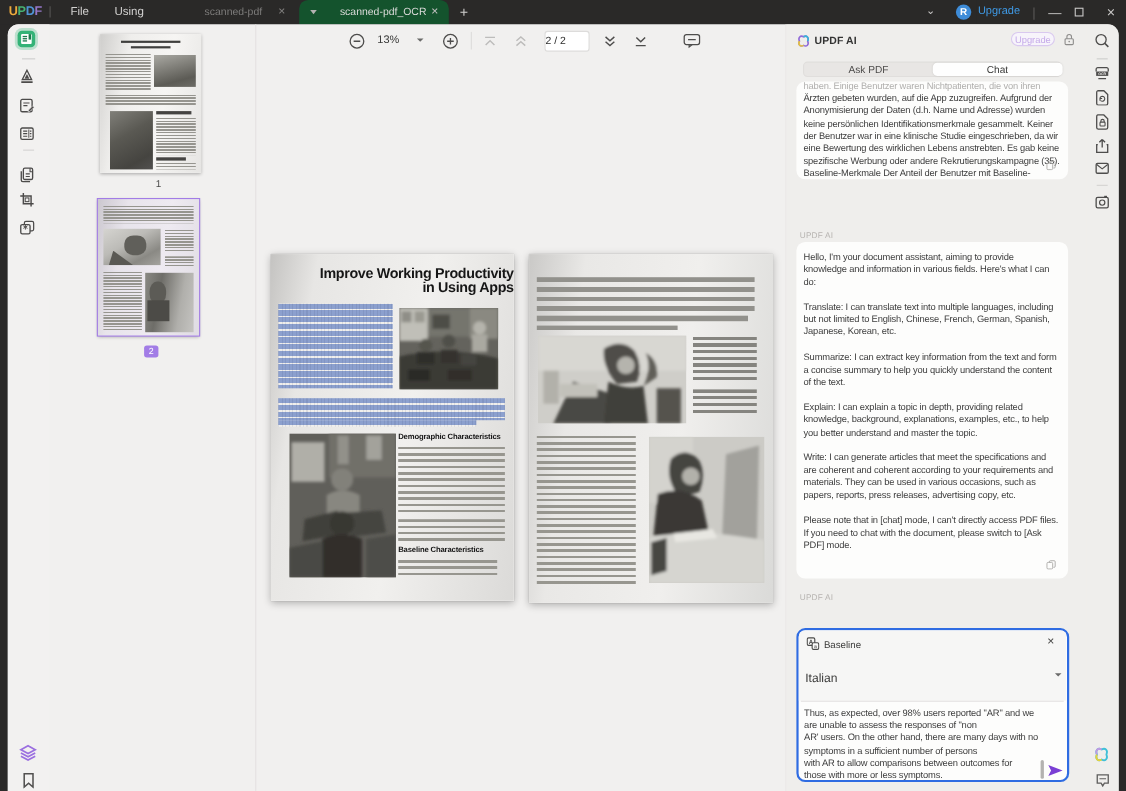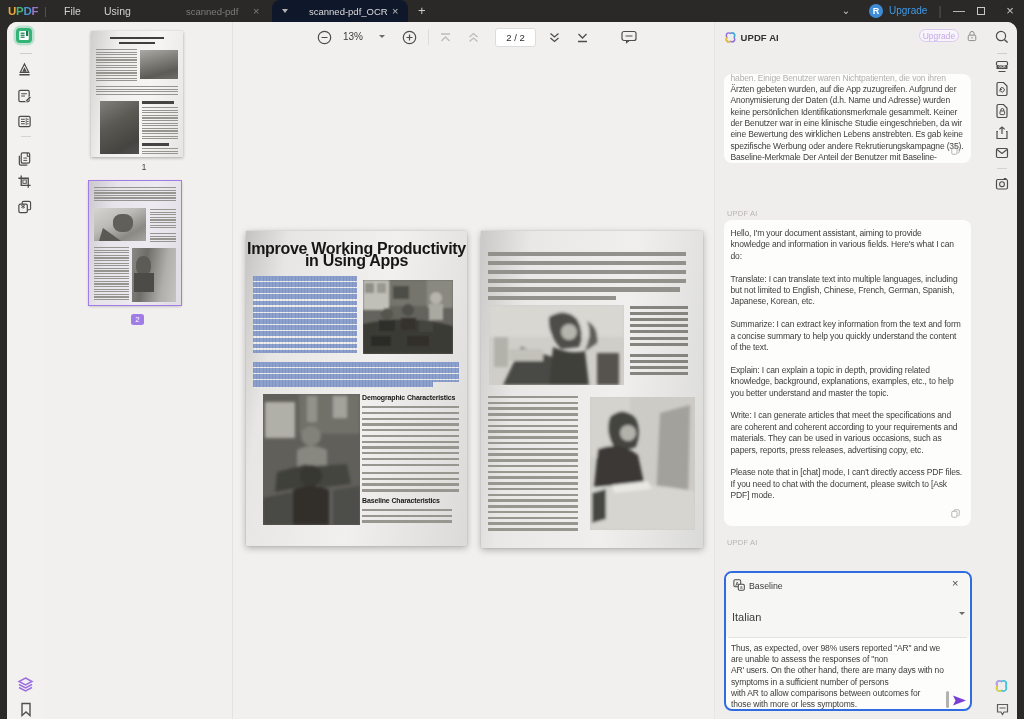--- a/index.html
+++ b/index.html
@@ -5,21 +5,21 @@
   * { margin:0; padding:0; box-sizing:border-box; }
   html,body { width:1024px; height:719px; overflow:hidden; background:#2a2928; font-family:"Liberation Sans", sans-serif; }
   #stage { position:relative; width:1024px; height:719px; }
   .abs { position:absolute; }
 
   
   #titlebar { position:absolute; left:0; top:0; width:888px; height:22px; background:#2a2928; color:#d8d8d8; }
   #logo { position:absolute; left:8px; top:5px; font-size:11.5px; font-weight:bold; letter-spacing:-0.3px; }
   .menu { position:absolute; top:5px; font-size:11px; color:#d2d1d0; }
   .tabtext { position:absolute; top:5px; font-size:10.5px; }
-  #activetab { position:absolute; left:272px; top:0; width:136px; height:22px; background:#0f172a; border-radius:8px 8px 0 0; }
+  #activetab { position:absolute; left:272px; top:0; width:136px; height:22px; background:#14532d; border-radius:8px 8px 0 0; }
   .winbtn { position:absolute; top:0px; height:22px; color:#c9c8c7; font-size:12px; line-height:22px; text-align:center; }
 
   
   #content { position:absolute; left:7px; top:22px; width:1010px; height:697px; background:#f1f0ef; border-radius:10px 10px 0 0; overflow:hidden; }
   
 
   .vline { position:absolute; background:#e4e2e1; width:1px; }
 
   
   .thumb { position:absolute; background:linear-gradient(100deg,#cfcecc 0%,#efeeec 25%,#f6f5f3 60%,#e6e5e3 100%); box-shadow:0 1px 3px rgba(0,0,0,.3); }
@@ -179,36 +179,36 @@
           <path d="M4.5 7.5 h6 M7.5 4.5 v6" stroke="#4e4d4c" stroke-width="1.2"></path>
         </svg>
       <div class="abs" style="left:195px;top:7px;width:1px;height:16px;background:#dddcdb"></div>
       <svg class="abs" style="left:206px;top:9px" width="13" height="13" viewBox="0 0 13 13">
           <path d="M2 3 h9" stroke="#bdbcbb" stroke-width="1.3"></path>
           <path d="M2.5 10 L6.5 6 L10.5 10" fill="none" stroke="#bdbcbb" stroke-width="1.3"></path>
         </svg>
       <svg class="abs" style="left:234px;top:9px" width="13" height="13" viewBox="0 0 13 13">
           <path d="M2.5 6 L6.5 2.5 L10.5 6 M2.5 10.5 L6.5 7 L10.5 10.5" fill="none" stroke="#bdbcbb" stroke-width="1.3"></path>
         </svg>
-      <div class="abs" style="left:262px;top:6px;width:41px;height:19px;background:#fff;border:1px solid #dddcdb;border-radius:3px;text-align:center;font-size:9.5px;line-height:18px;color:#2c2c2b">2 / 2</div>
+      <div class="abs" style="left:262px;top:6px;width:41px;height:19px;background:#fff;border:1px solid #dddcdb;border-radius:3px;font-size:9.5px;line-height:18px;color:#2c2c2b">2 / 2</div>
       <svg class="abs" style="left:315px;top:9px" width="13" height="13" viewBox="0 0 13 13">
           <path d="M2.5 2.5 L6.5 6 L10.5 2.5 M2.5 7 L6.5 10.5 L10.5 7" fill="none" stroke="#4e4d4c" stroke-width="1.3"></path>
         </svg>
       <svg class="abs" style="left:343px;top:9px" width="13" height="13" viewBox="0 0 13 13">
           <path d="M2.5 3 L6.5 7 L10.5 3" fill="none" stroke="#4e4d4c" stroke-width="1.3"></path>
           <path d="M2 10.5 h9" stroke="#4e4d4c" stroke-width="1.3"></path>
         </svg>
       <svg class="abs" style="left:388px;top:8px" width="16" height="14" viewBox="0 0 16 14">
           <rect x="1" y="1.5" width="14" height="9" rx="2" fill="none" stroke="#4e4d4c" stroke-width="1.2"></rect>
           <path d="M5.5 10.5 v2.2 l2.8-2.2" fill="none" stroke="#4e4d4c" stroke-width="1.1"></path>
           <path d="M4.5 6 h7" stroke="#4e4d4c" stroke-width="1.1"></path>
         </svg>
 
       <div class="page" id="page1">
-        <div class="pghead" style="left:0;top:11.5px;width:221px;text-align:center;font-size:16px;line-height:12.9px;letter-spacing:-0.3px">Improve Working Productivity<br>in Using Apps</div>
+        <div class="pghead" style="left:0;top:11.5px;width:221px;text-align:right;font-size:13px;line-height:12.9px;letter-spacing:-0.3px">Improve Working Productivity<br>in Using Apps</div>
         <div class="bluelines" style="left:7px;top:45px;width:104px;height:77px"></div>
         <svg class="abs" style="left:117px;top:49px" width="90" height="74" viewBox="0 0 90 74">
           <defs>
               <filter id="b1" x="-10%" y="-10%" width="120%" height="120%">
                 <feGaussianBlur stdDeviation="1.3"></feGaussianBlur>
               </filter>
             </defs>
           <rect width="90" height="74" fill="#64635d"></rect>
           <g filter="url(#b1)">
             <rect x="0" y="0" width="26" height="30" fill="#c0bfb8"></rect>
@@ -318,20 +318,24 @@
         </g>
       </svg>
       <div class="abs" style="left:25.5px;top:10px;font-size:9.5px;font-weight:bold;color:#333;letter-spacing:0.1px">UPDF AI</div>
       <div class="abs" style="left:204px;top:7px;width:40px;height:13px;border:1px solid #d9c9ef;border-radius:7px;text-align:center;font-size:8.5px;line-height:12px;color:#c5aae9;background:#f7f4fb">Upgrade</div>
       <svg class="abs" style="left:252px;top:8px" width="10" height="12" viewBox="0 0 12 14">
         <rect x="1.5" y="6" width="9" height="6.5" rx="1.2" fill="none" stroke="#8d8c8b" stroke-width="1.2"></rect>
         <path d="M3.5 6 V4 a2.5 2.5 0 0 1 5 0 v2" fill="none" stroke="#8d8c8b" stroke-width="1.2"></path>
         <circle cx="6" cy="9.2" r="0.9" fill="#8d8c8b"></circle>
       </svg>
 
+      <div class="abs" style="left:15px;top:34px;width:235px;height:13.5px;background:#e8e6e4;border-radius:4px;border:1px solid #e0dedc">
+        <div class="abs" style="left:0;top:0;width:117px;height:11.5px;text-align:center;font-size:9.2px;line-height:12.5px;color:#4c4b4a">Ask PDF</div>
+        <div class="abs" style="left:117px;top:0px;width:117.5px;height:11.8px;background:#fefefe;border-radius:4px;text-align:center;font-size:9.2px;line-height:12.5px;color:#3a3a39;box-shadow:0 0 2px rgba(0,0,0,.12)">Chat</div>
+      </div>
 
       <div class="card" style="top:51.5px;height:89px;overflow:hidden">
         <div class="cardtxt" style="position:absolute;left:6.5px;top:-0.8px;color:#b0afad">haben. Einige Benutzer waren Nichtpatienten, die von ihren</div>
         <div class="cardtxt" style="position:absolute;left:6.5px;top:10.2px">Ärzten gebeten wurden, auf die App zuzugreifen. Aufgrund der<br>Anonymisierung der Daten (d.h. Name und Adresse) wurden<br>keine persönlichen Identifikationsmerkmale gesammelt. Keiner<br>der Benutzer war in eine klinische Studie eingeschrieben, da wir<br>eine Bewertung des wirklichen Lebens anstrebten. Es gab keine<br>spezifische Werbung oder andere Rekrutierungskampagne (35).<br>Baseline-Merkmale Der Anteil der Benutzer mit Baseline-<br>Merkmalen und die Anzahl der VAS-Tage</div>
         <svg class="copyic" viewBox="0 0 12 12">
             <rect x="1" y="3" width="7" height="8" rx="1.5" fill="none" stroke="#a9a8a6" stroke-width="1.1"></rect>
             <path d="M4 3 V2.2 a1.2 1.2 0 0 1 1.2-1.2 h4.6 a1.2 1.2 0 0 1 1.2 1.2 v5.6 a1.2 1.2 0 0 1 -1.2 1.2 H9" fill="none" stroke="#a9a8a6" stroke-width="1.1"></path>
           </svg>
       </div>
       <div class="ailabel" style="top:187px">UPDF AI</div>

